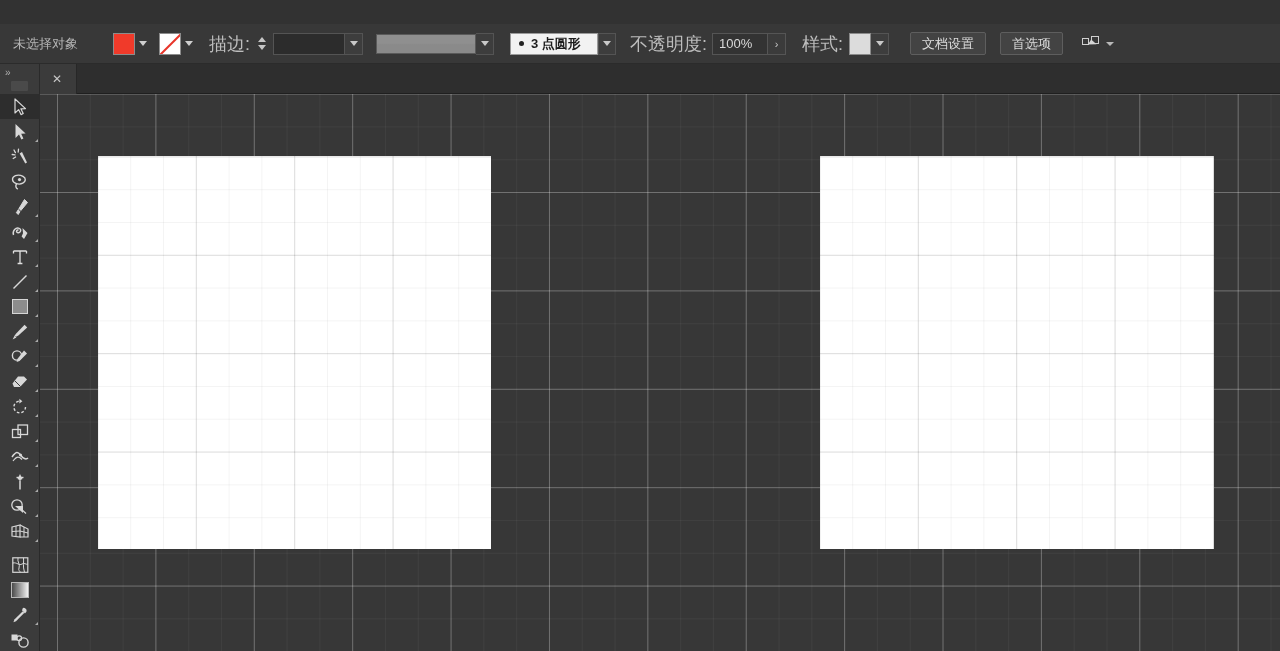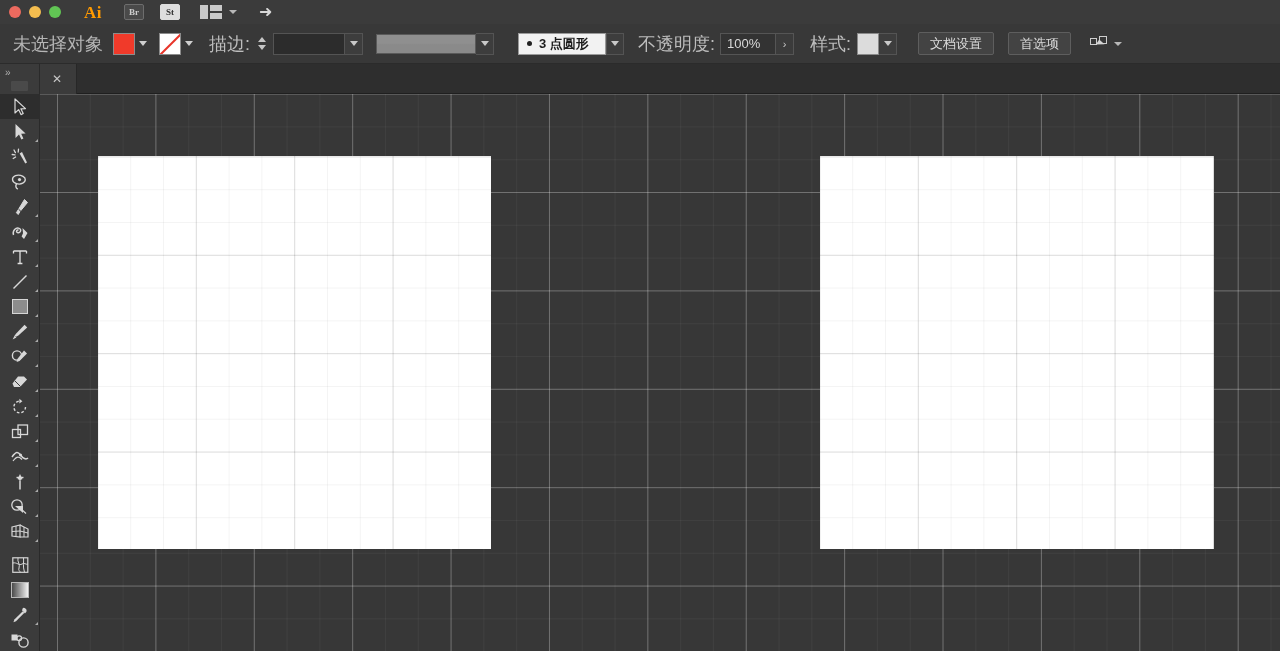--- a/index.html
+++ b/index.html
@@ -57,21 +57,21 @@
 
   
   .controlbar {
     position: absolute; left: 0; top: 24px; width: 1280px; height: 40px;
     background: #383838;
     border-bottom: 1px solid #2b2b2b;
     display: flex; align-items: center;
     color: #c4c4c4; font-size: 12.5px;
   }
   .cb-label { color: #bdbdbd; font-size: 18px; white-space: nowrap; }
-  .sel-status { margin-left: 13px; width: 100px; color:#b5b5b5; font-size:18px;}
+  .sel-status { margin-left: 13px; width: 100px; color:#b5b5b5; font-size:13px;}
 
   .swatch-group { display: flex; align-items: center; }
   .swatch {
     width: 22px; height: 22px; border: 1px solid #8c8c8c;
     display: block; position: relative; background: #fff;
   }
   .swatch.fill { background: #f03a2a; }
   .swatch.stroke-none { background: #ffffff; overflow: hidden; }
   .swatch.stroke-none::after {
     content: ""; position: absolute; left: -4px; top: 9px;
@@ -236,43 +236,20 @@
   #artboard-1 { left: 58px; top: 62px; width: 393px; height: 393px; }
   #artboard-2 { left: 780px; top: 62px; width: 394px; height: 393px; }
   #artboard-1 .ab-minor, #artboard-1 .ab-major { background-position: -0.6px 0.4px; }
   #artboard-2 .ab-minor, #artboard-2 .ab-major { background-position: -0.6px 0.4px; }
 </style>
 </head>
 <body>
 
 <div id="app">
 
-  <div class="titlebar">
-    <div class="traffic">
-      <span class="dot red"></span>
-      <span class="dot yellow"></span>
-      <span class="dot green"></span>
-    </div>
-
-    <div class="ai-logo">Ai</div>
-
-    <div class="appchip">Br</div>
-    <div class="appchip st">St</div>
-
-    <div class="layoutbtn">
-      <span class="layout-glyph">
-        <i class="l"></i>
-          <i class="t"></i>
-          <i class="b"></i>
-      </span>
-      <span class="caret"></span>
-    </div>
-
-    <span class="rocket">➜</span>
-  </div>
 
   <div class="controlbar">
 
     <div class="sel-status">未选择对象</div>
 
     <div class="swatch-group">
       <span class="swatch fill"></span>
       <span class="dd-arrow"></span>
     </div>
 
@@ -291,21 +268,21 @@
     <div class="field-wrap" style="margin-left:6px">
       <span class="field blank"></span>
       <span class="field-dd"></span>
     </div>
 
     <div class="field-wrap" style="margin-left:13px">
       <span class="profile-box"></span>
       <span class="field-dd"></span>
     </div>
 
-    <div class="field-wrap" style="margin-left:24px">
+    <div class="field-wrap" style="margin-left:16px">
       <span class="brush-box">
         <span class="brush-dot"></span>
         <span>3 点圆形</span>
       </span>
       <span class="brush-dd"></span>
     </div>
 
     <div class="cb-label" style="margin-left:14px">不透明度:</div>
     <div class="field-wrap" style="margin-left:5px">
       <span class="opacity-field">100%</span>

